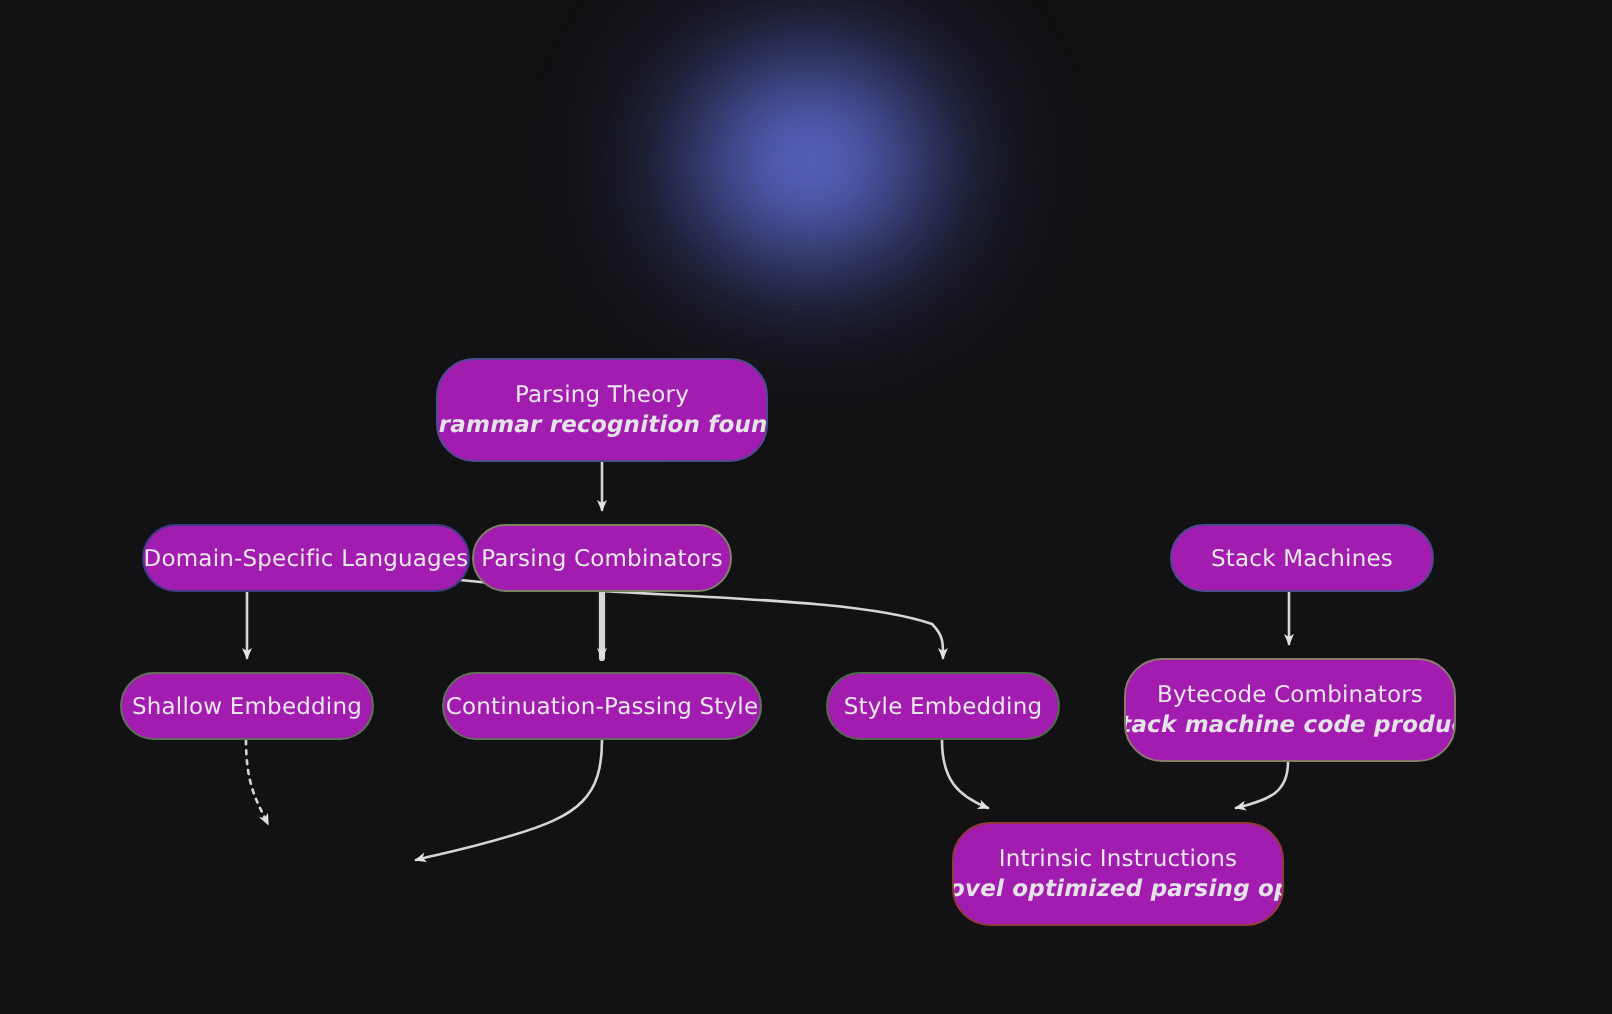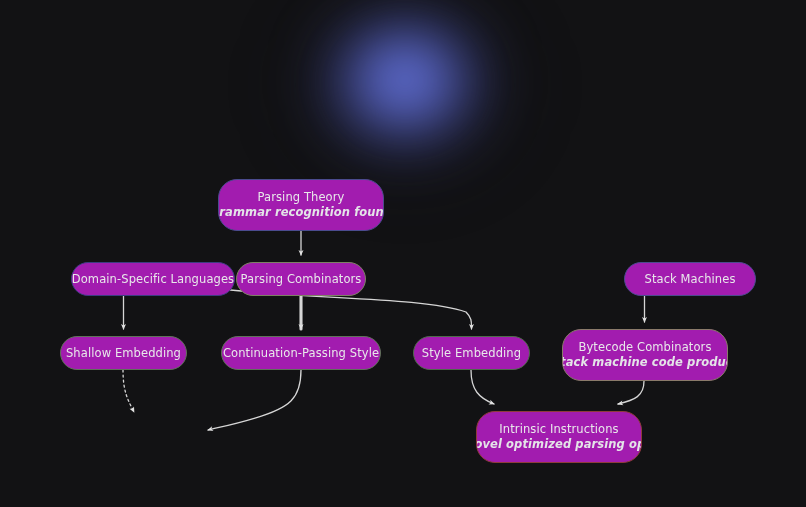--- a/index.html
+++ b/index.html
@@ -123,21 +123,21 @@
   </div>
 
   <div class="node one-line" style="left: 41px; top: 262px; width: 164px; height: 34px; border-color: rgb(60, 60, 130); margin-left: 30px;">
     <div class="n-title">Domain-Specific Languages</div>
   </div>
 
   <div class="node one-line" style="left: 236px; top: 262px; width: 130px; height: 34px; border-color: rgb(125, 130, 100);">
     <div class="n-title">Parsing Combinators</div>
   </div>
 
-  <div class="node one-line" style="left: 624px; top: 262px; width: 132px; height: 34px; border-color: rgb(75, 75, 142);">
+  <div class="node one-line" style="left: 585px; top: 262px; width: 132px; height: 34px; border-color: rgb(75, 75, 142);">
     <div class="n-title">Stack Machines</div>
   </div>
 
   <div class="node one-line" style="left: 221px; top: 336px; width: 160px; height: 34px; border-color: rgb(95, 114, 89);">
     <div class="n-title">Continuation-Passing Style</div>
   </div>
 
   <div class="node one-line" style="left: 60px; top: 336px; width: 127px; height: 34px; border-color: rgb(95, 114, 89);">
     <div class="n-title">Shallow Embedding</div>
   </div>

